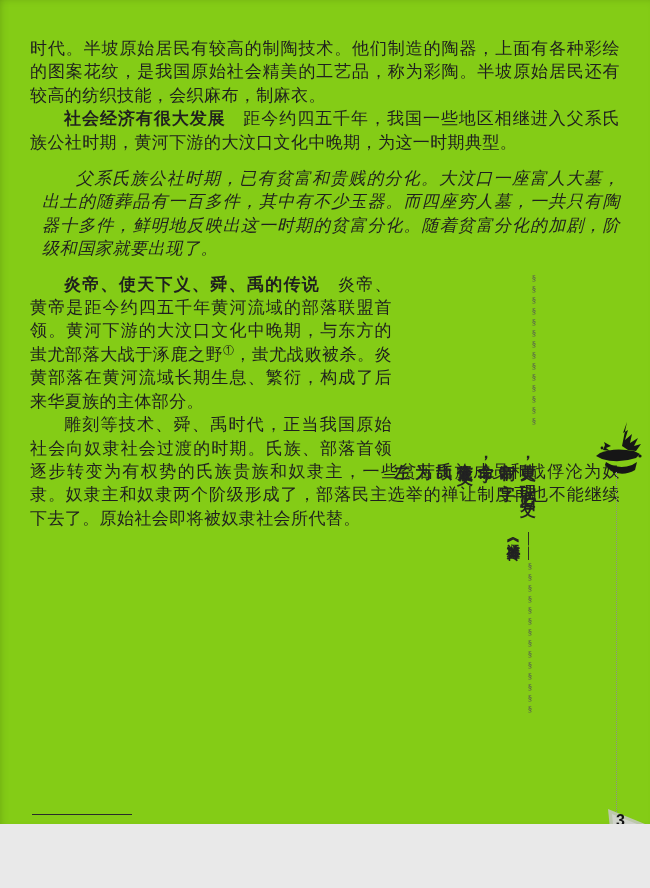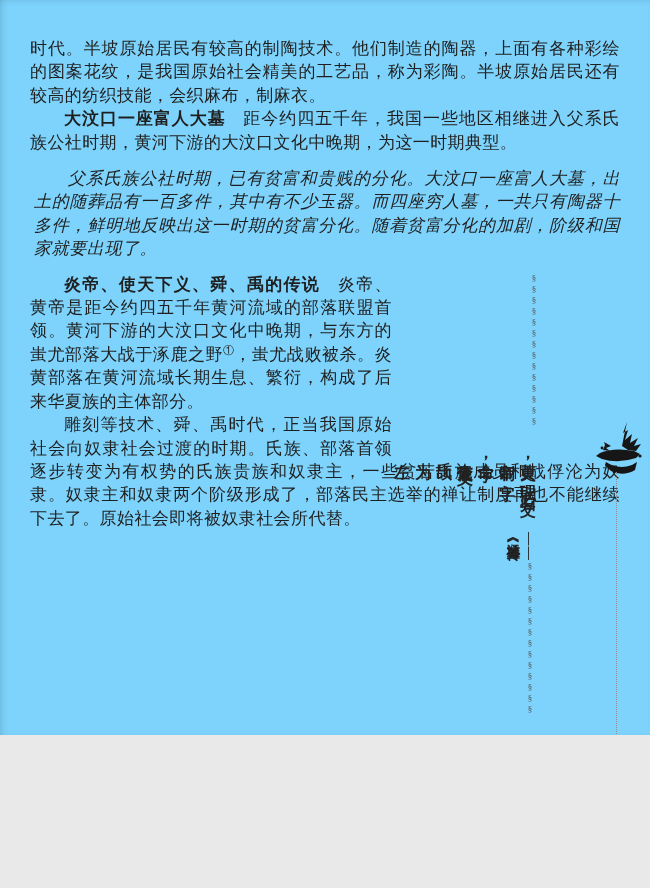--- a/index.html
+++ b/index.html
@@ -2,36 +2,36 @@
 <html lang="zh"><head>
 <meta charset="utf-8">
 <style>
   html,body{margin:0;padding:0;}
   body{
     width:650px;height:888px;
     font-family:"Liberation Serif","DejaVu Serif",serif;
     background:#e9e9e9;
   }
   .page{
-    position:relative;width:650px;height:735px;overflow:hidden;
-    background:#7dd3fc;
+    position:relative;width:650px;height:824px;overflow:hidden;
+    background:#84cc16;
     box-shadow:inset 6px 0 10px -6px rgba(0,0,0,.18), inset 0 5px 8px -6px rgba(0,0,0,.12);
     color:#1f1f1f;
   }
   .content{
     position:absolute;left:30px;right:30px;top:37px;
     font-size:17px;line-height:23.4px;letter-spacing:.4px;
     text-align:justify;
   }
   .para{margin:0;text-indent:2em;}
   .para.noindent{text-indent:0;}
   .bold{font-weight:bold;}
   .hgap{display:inline-block;width:1em;}
   .kai{
-    margin:13px 0 12px 4px;
+    margin:13px 0 12px 12px;
     font-style:italic;
     letter-spacing:.6px;
   }
   sup.note-ref{font-size:11px;line-height:0;vertical-align:6px;letter-spacing:0;}
 
   
   .section{margin:12px 0 0 0;}
   .quote-float{
     float:right;width:228px;height:187px;
     position:relative;
@@ -85,21 +85,21 @@
 </head>
 <body>
 
 <div class="page">
 
   <div class="content">
 
     <p class="para noindent">时代。半坡原始居民有较高的制陶技术。他们制造的陶器，上面有各种彩绘的图案花纹，是我国原始社会精美的工艺品，称为彩陶。半坡原始居民还有较高的纺织技能，会织麻布，制麻衣。</p>
 
     <p class="para">
-      <span class="bold">大汶口一座富人大墓</span><span class="hgap"></span><span>距今约四五千年，我国一些地区相继进入父系氏族公社时期，黄河下游的大汶口文化中晚期，为这一时期典型。</span>
+      <span class="bold">社会经济有很大发展</span><span class="hgap"></span><span>距今约四五千年，我国一些地区相继进入父系氏族公社时期，黄河下游的大汶口文化中晚期，为这一时期典型。</span>
     </p>
 
 
     <p class="para kai">父系氏族公社时期，已有贫富和贵贱的分化。大汶口一座富人大墓，出土的随葬品有一百多件，其中有不少玉器。而四座穷人墓，一共只有陶器十多件，鲜明地反映出这一时期的贫富分化。随着贫富分化的加剧，阶级和国家就要出现了。</p>
 
     <div class="section">
 
       <div class="quote-float">
         <div class="quote-box">
           <span class="chain right">§§§§§§§§§§§§§§</span>

